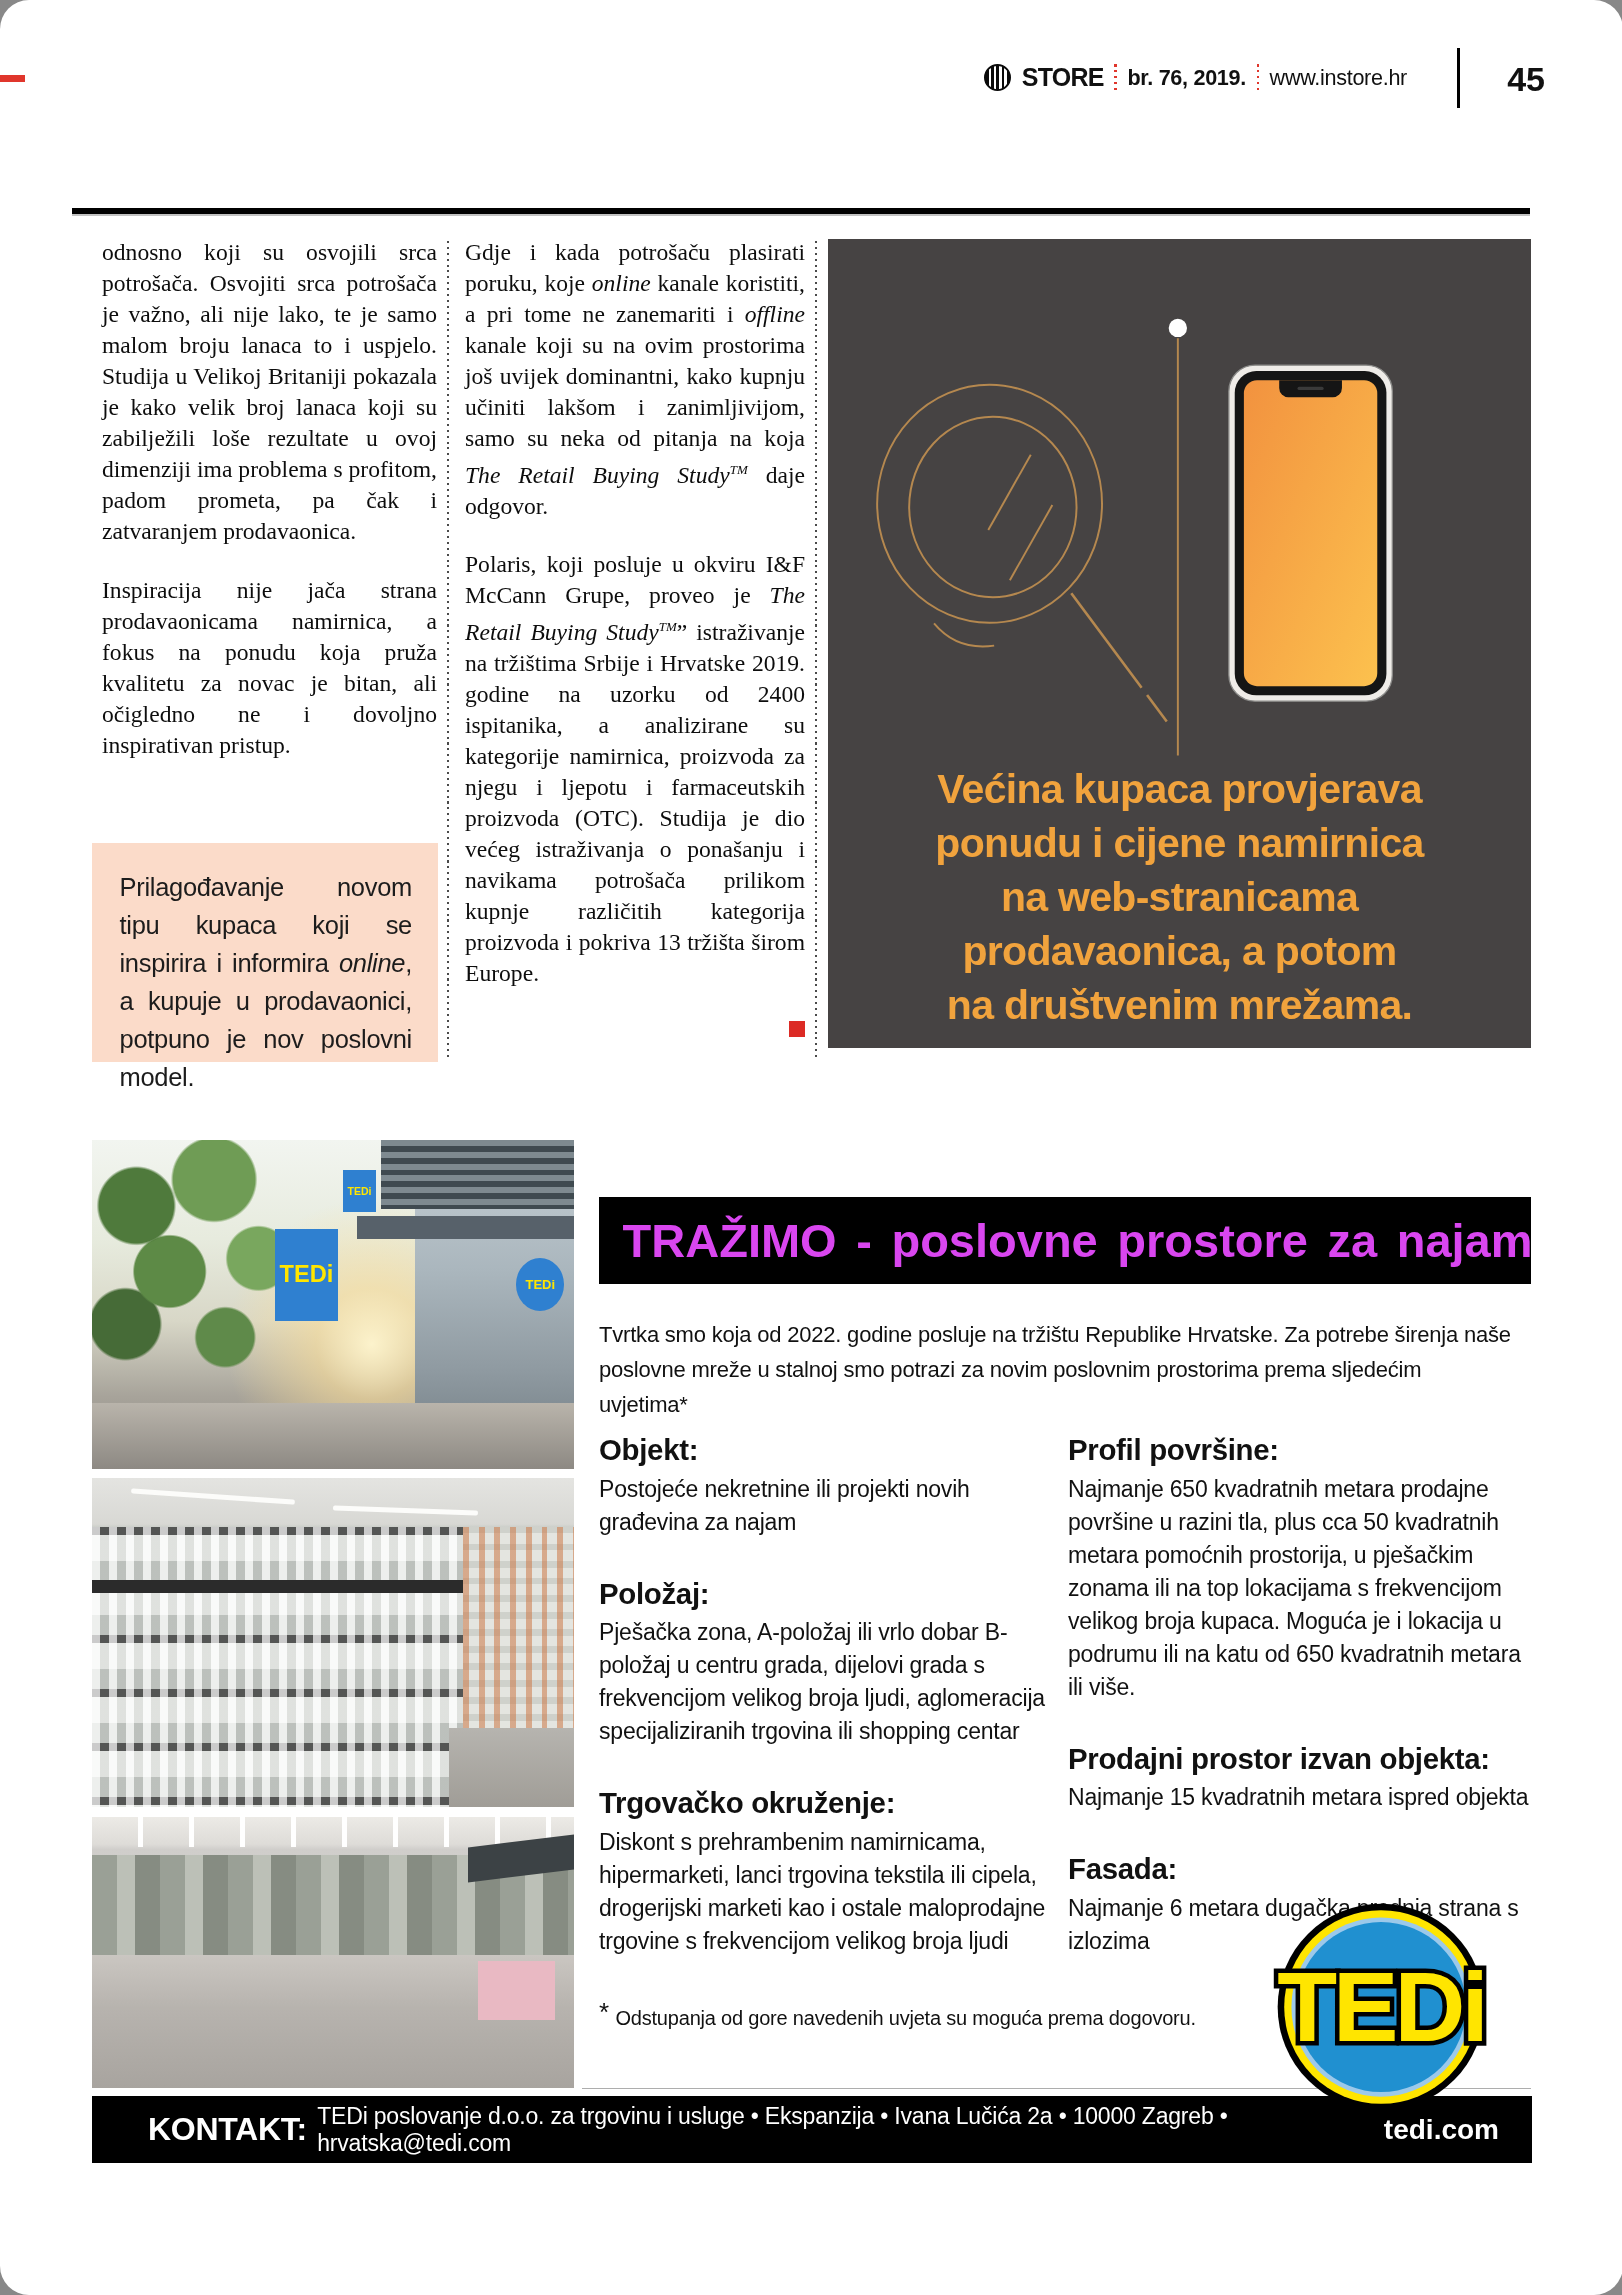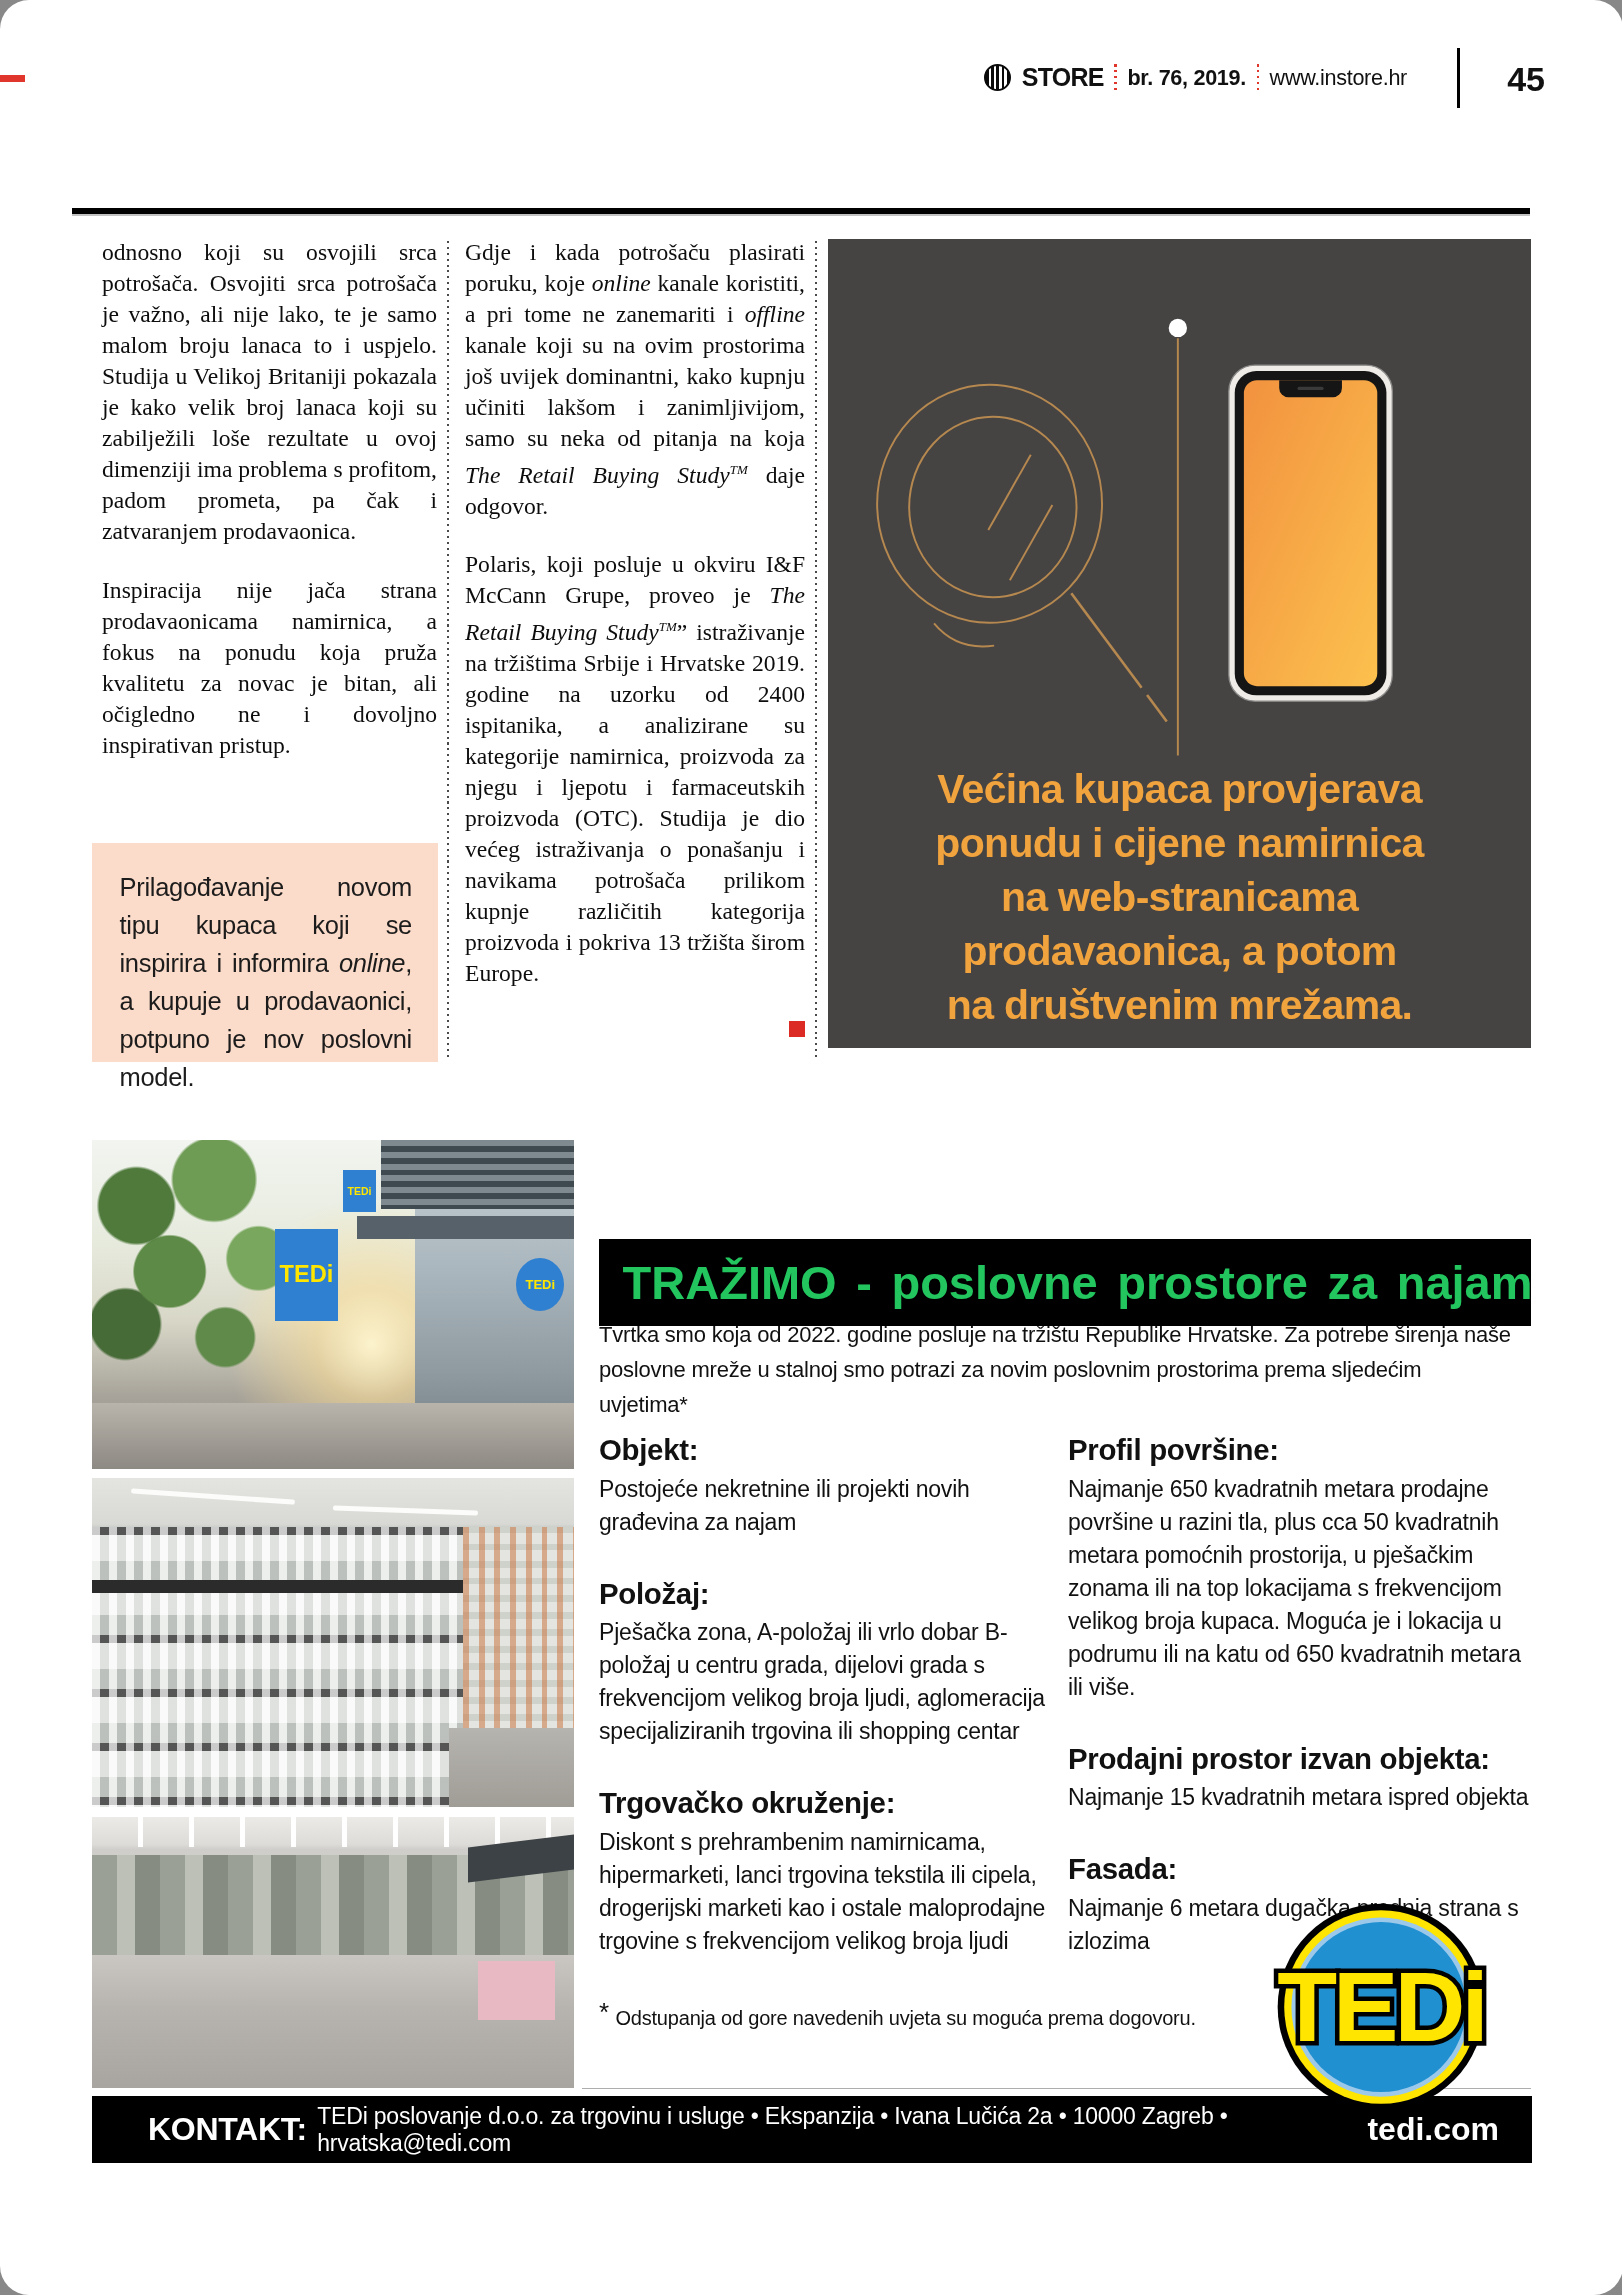--- a/index.html
+++ b/index.html
@@ -81,39 +81,39 @@
   .photo3{top:1817px;height:271px;background:linear-gradient(180deg,#eceae6 0%,#dedcd8 10%,#d0cecb 12%,#c2c0bb 100%);}
   .p3-lights{left:0;top:0;width:100%;height:11%;
     background:repeating-linear-gradient(90deg,transparent 0 46px,#ffffff 46px 51px);}
   .p3-shelves{left:0;top:14%;width:100%;height:37%;border-bottom:7.9px solid #3a3e3c;
     background:repeating-linear-gradient(90deg,#9aa096 0 25px,#bcc0b7 25px 43px,#868c82 43px 68px);}
   .p3-floor{left:0;bottom:0;width:100%;height:49%;background:linear-gradient(180deg,#cac6c1 0%,#b7b3ae 40%,#a8a49f 100%);}
   .p3-pink{right:4%;top:53%;width:16%;height:22%;background:#e9b9c3;}
   .p3-canopy{right:0;top:9%;width:22%;height:13%;background:#3c4245;transform:skewY(-7deg);}
 
   
-  .banner{left:599px;top:1197px;width:932px;height:87px;background:#000;color:#22c55e;
+  .banner{left:599px;top:1197px;width:932px;height:87px;background:#000;color:#d946ef;
           display:flex;align-items:center;padding-left:23.6px;box-sizing:border-box;
-          font-size:47px;font-weight:800;letter-spacing:0;word-spacing:6.5px;white-space:nowrap;margin-top:42px;}
+          font-size:47px;font-weight:800;letter-spacing:0;word-spacing:6.5px;white-space:nowrap;}
   .intro{left:599px;top:1317px;width:916px;font-size:22px;line-height:35px;letter-spacing:-0.2px;}
   .adcol{font-size:23px;line-height:33px;letter-spacing:-0.2px;}
   .adcol-left{left:599px;top:1433px;width:452px;}
   .adcol-right{left:1068px;top:1433px;width:463px;}
   .ad-h{font-size:29.4px;font-weight:800;letter-spacing:-0.3px;margin:0 0 6.5px 0;}
   .ad-b{margin:0 0 38px 0;}
   .footnote{left:599px;top:1997px;width:785px;font-size:20px;letter-spacing:-0.2px;}
   .footnote .mark{font-size:26px;vertical-align:3.9px;margin-right:6.5px;}
 
   .tedi-logo{left:1260px;top:1888px;width:242px;height:242px;z-index:3;}
   .pre-bar-line{left:582px;top:2088px;width:949px;height:1.3px;background:#adadad;}
   .contact-bar{left:92px;top:2096px;width:1440px;height:67px;background:#000;color:#fff;
                display:flex;align-items:center;box-sizing:border-box;padding:0 33px 0 56px;z-index:2;}
   .contact-label{font-size:32px;font-weight:800;letter-spacing:-0.3px;}
   .contact-text{font-size:23px;margin-left:10.5px;flex:1;letter-spacing:-0.2px;}
-  .contact-site{font-size:32px;font-weight:800;}
+  .contact-site{font-size:28px;font-weight:800;}
 </style>
 </head>
 <body>
 
 <div class="page">
 
   <div class="abs red-tick"></div>
   <div class="abs masthead">
     <span class="in-logo"></span>
     <span class="brand">STORE</span>

